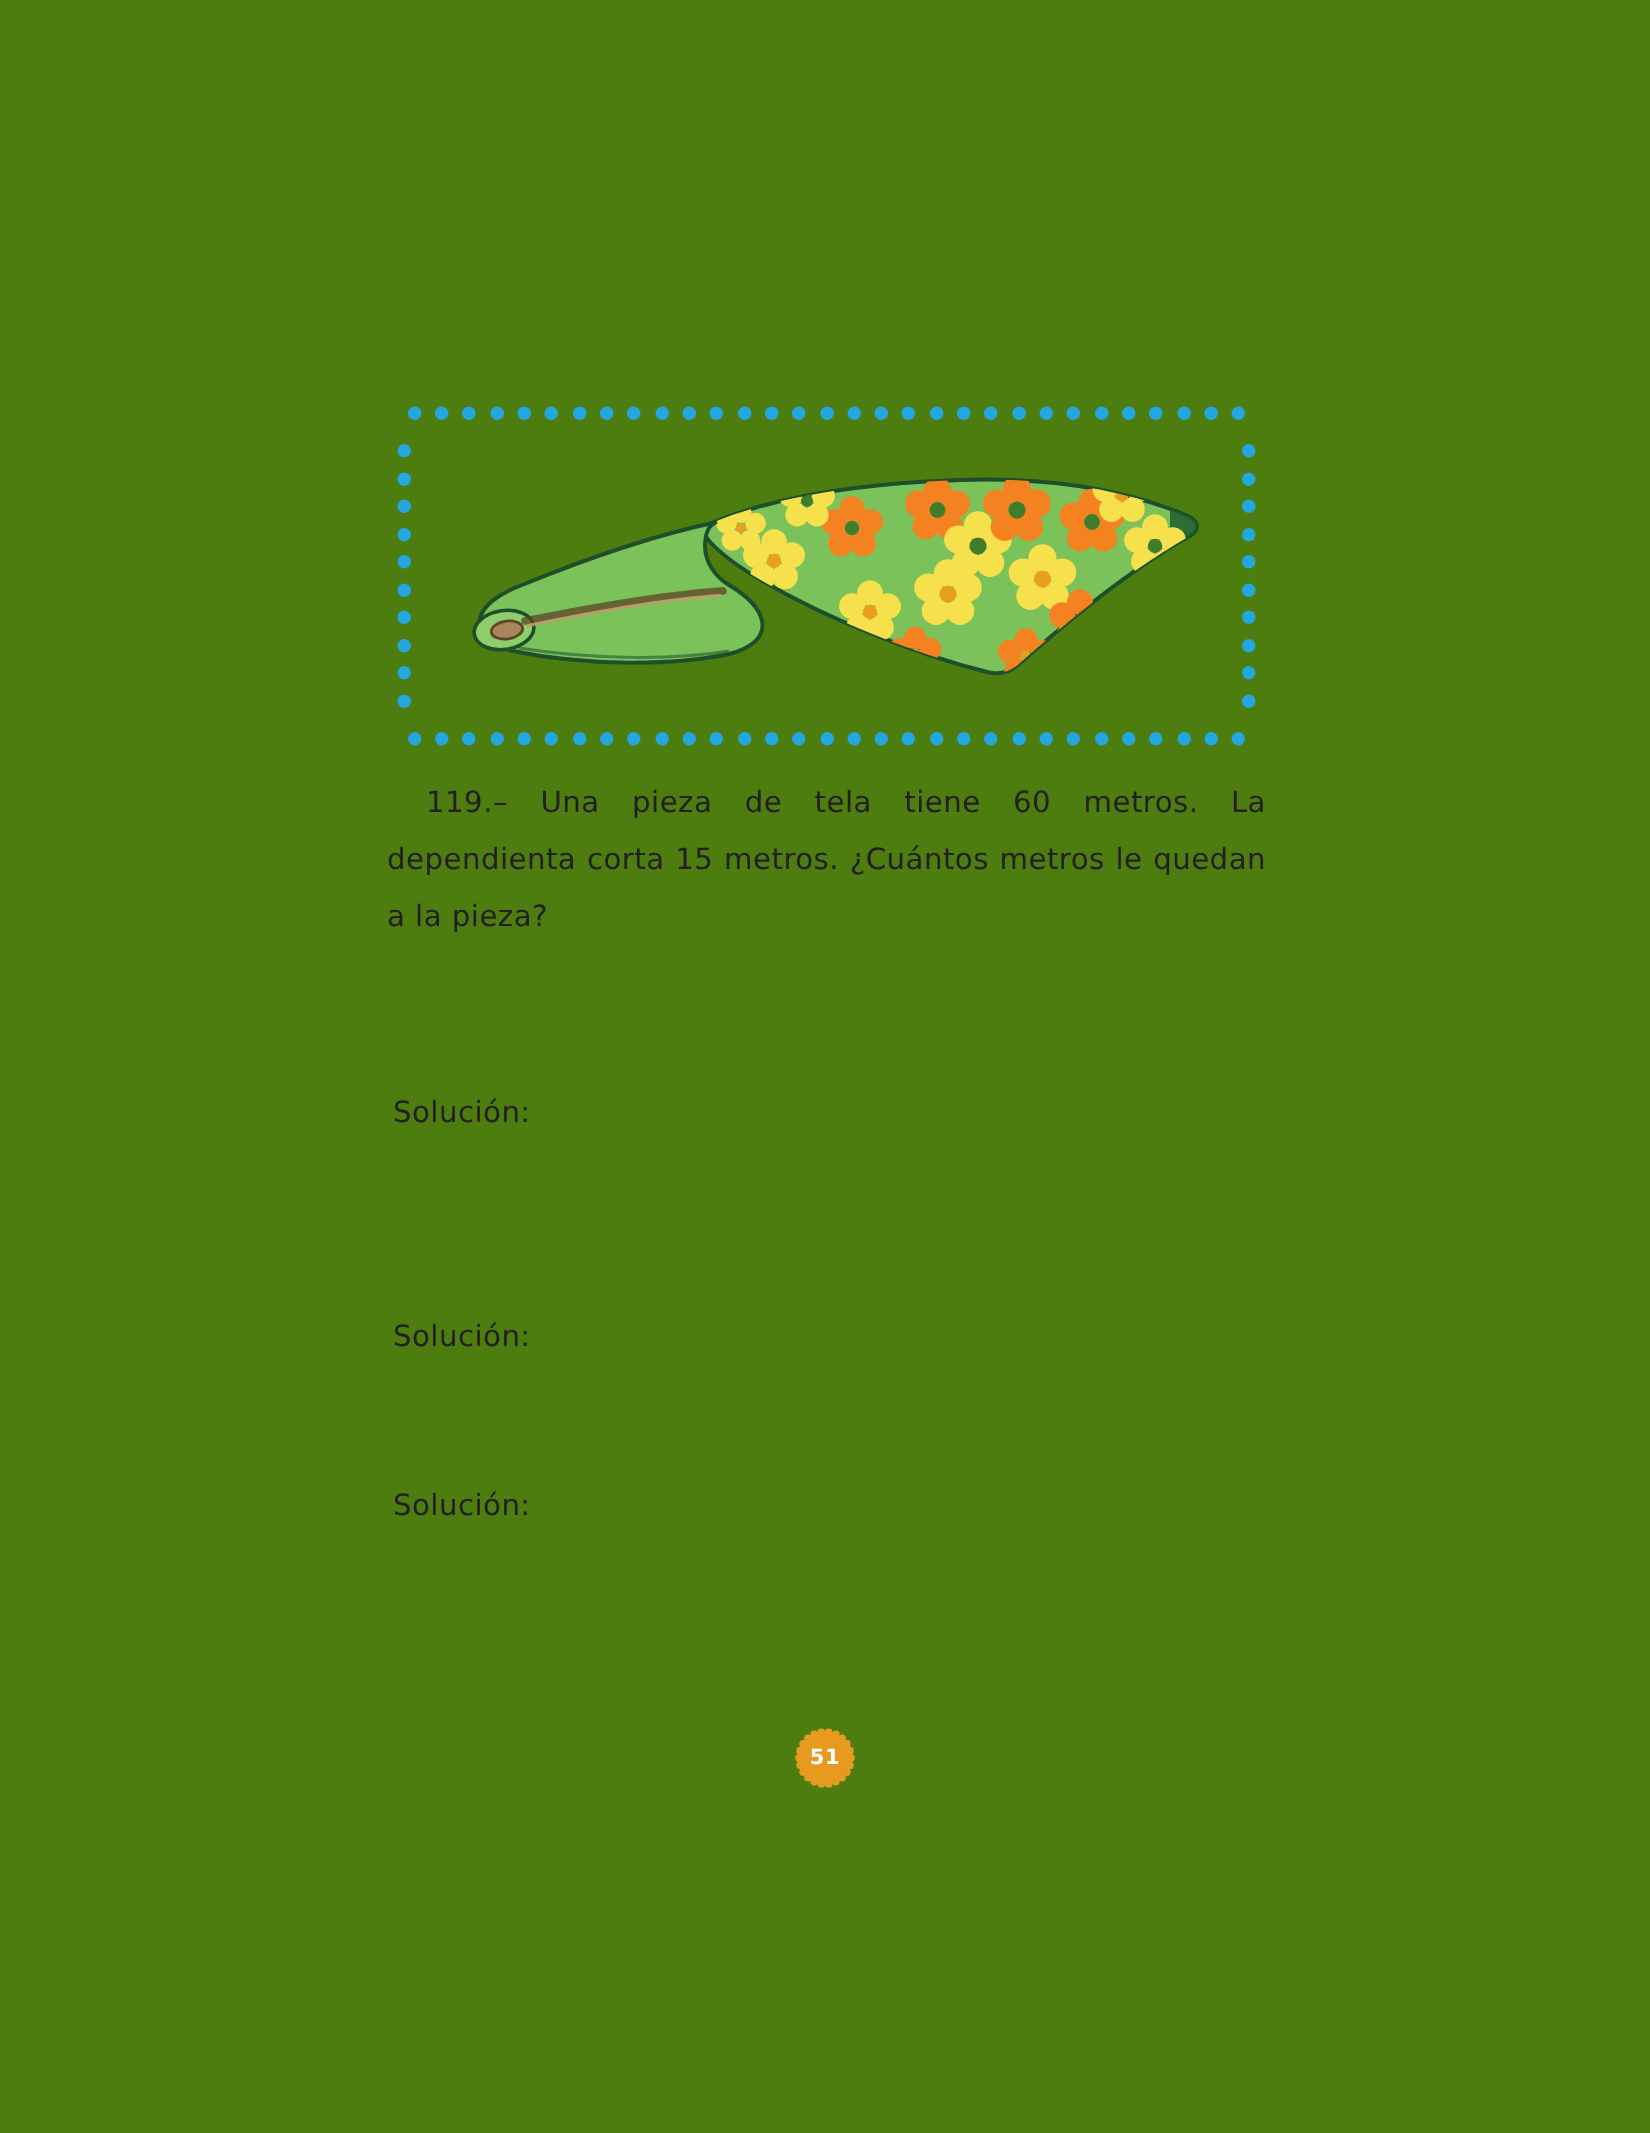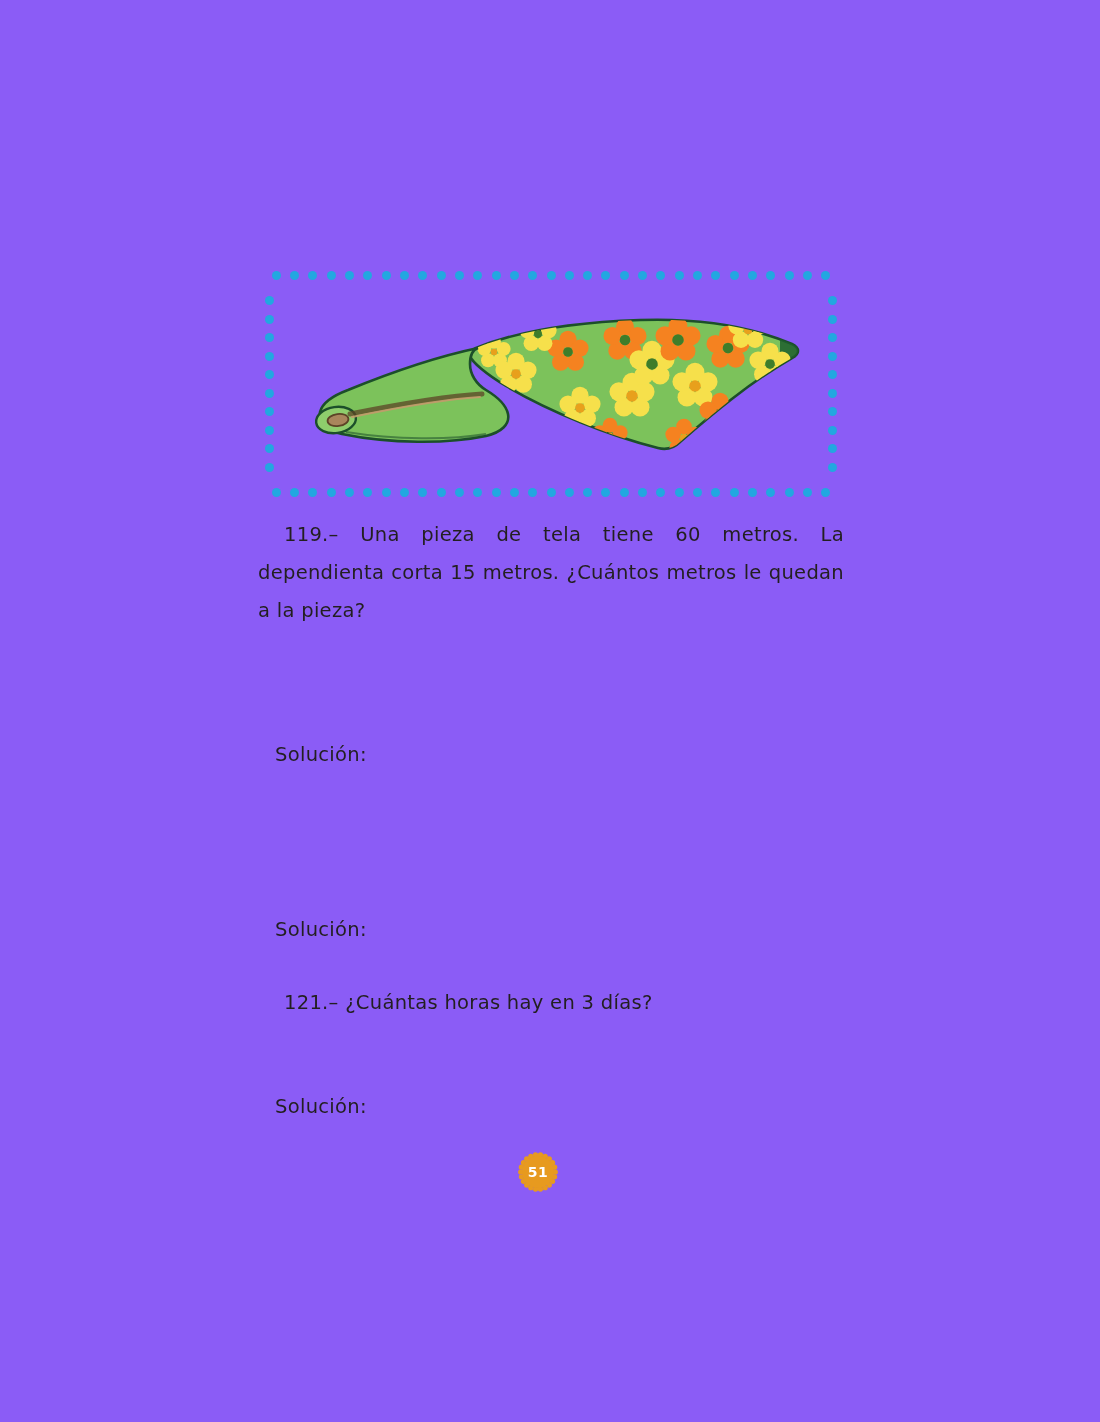--- a/index.html
+++ b/index.html
@@ -10,21 +10,21 @@
   body {
     width: 1100px;
     height: 1422px;
     position: relative;
     font-family: "Liberation Serif", serif;
     overflow: hidden;
   }
   .page {
     position: absolute;
     inset: 0;
-    background: #8b5cf6;
+    background: #4d7c0f;
   }
 
   
   .illu-frame {
     position: absolute;
     left: 258px;
     top: 264px;
     width: 586px;
     height: 240px;
   }
@@ -69,33 +69,33 @@
     text-indent: 26px;
   }
   .q-num {
     white-space: nowrap;
   }
   .sol {
     font-family: "DejaVu Sans", sans-serif;
     font-size: 19.5px;
     color: #231f20;
     letter-spacing: 0.3px;
-    margin: 17px;
+    margin: 4px;
   }
 
   .gap-a { height: 96px; }
   .gap-b { height: 26px; }
   .gap-c { height: 92px; }
   .gap-d { height: 26px; }
   .gap-e { height: 56px; }
 
   
   .page-num {
     position: absolute;
-    left: 517px;
+    left: 529px;
     top: 1151px;
     width: 42px;
     height: 42px;
   }
   .page-num .burst {
     position: absolute;
     inset: 0;
   }
   .page-num .label {
     position: absolute;
@@ -342,24 +342,20 @@
 
     <div class="gap-b"></div>
 
 
     <div class="gap-c"></div>
 
     <p class="sol">Solución:</p>
 
     <div class="gap-d"></div>
 
-    <p class="para indent">
-      <span class="q-num">121.–</span>
-      <span>¿Cuántas horas hay en 3 días?</span>
-    </p>
 
     <div class="gap-e"></div>
 
     <p class="sol">Solución:</p>
   </div>
 
   <div class="page-num">
     <svg class="burst" viewBox="0 0 42 42" width="42" height="42" xmlns="http://www.w3.org/2000/svg">
       <g id="burst-g">
           <circle cx="38.30" cy="21.00" r="2.6" fill="#e79a1f"></circle>

